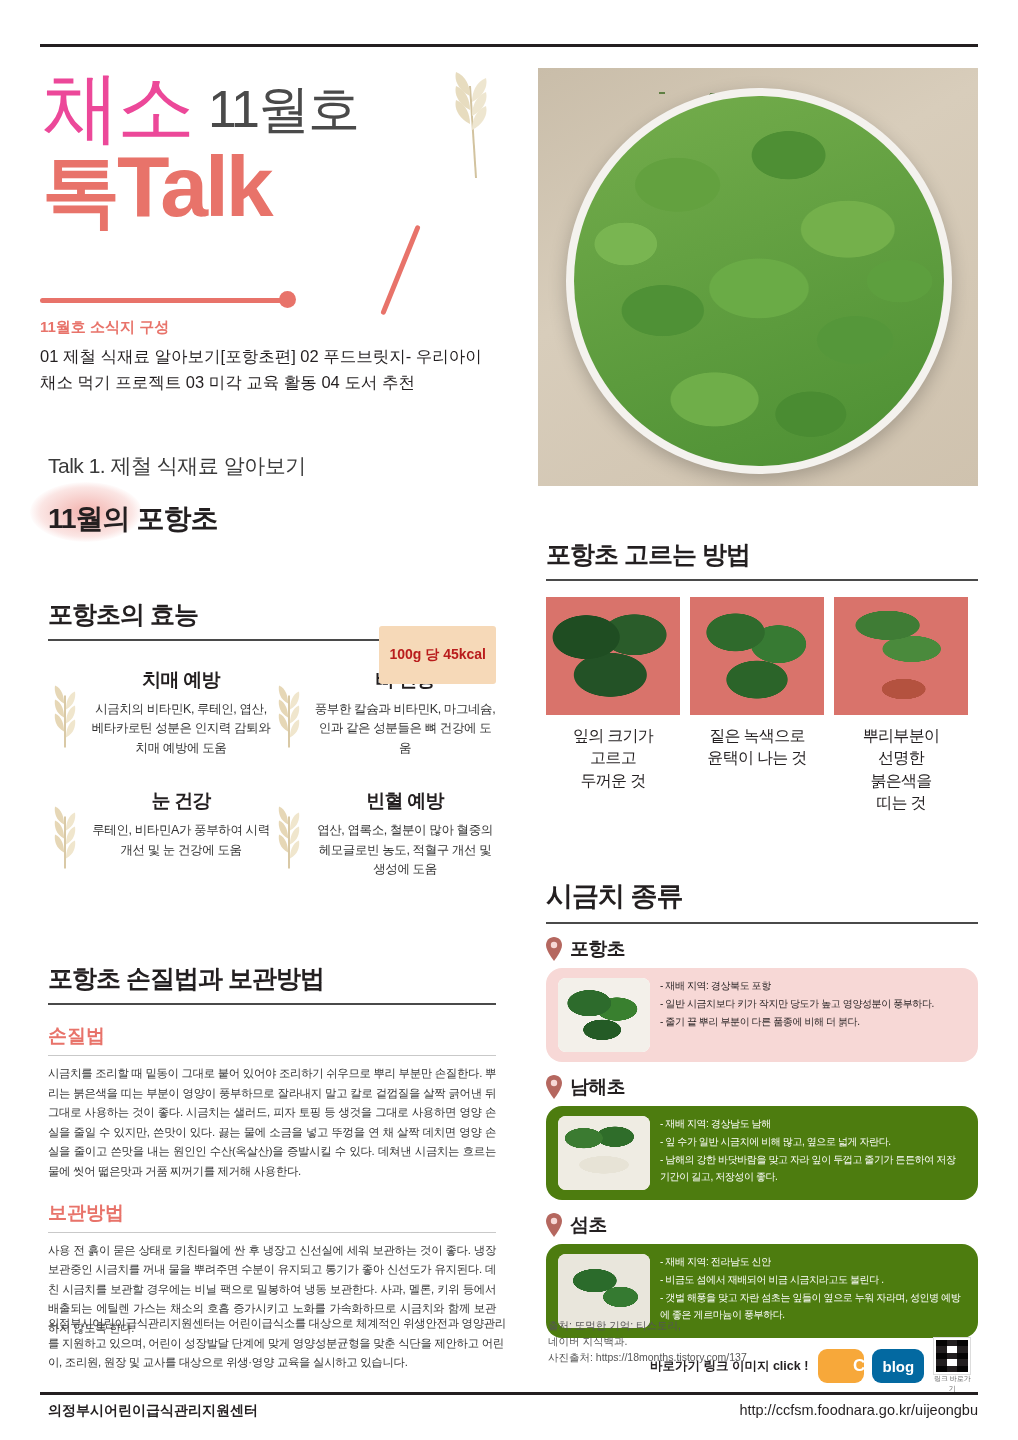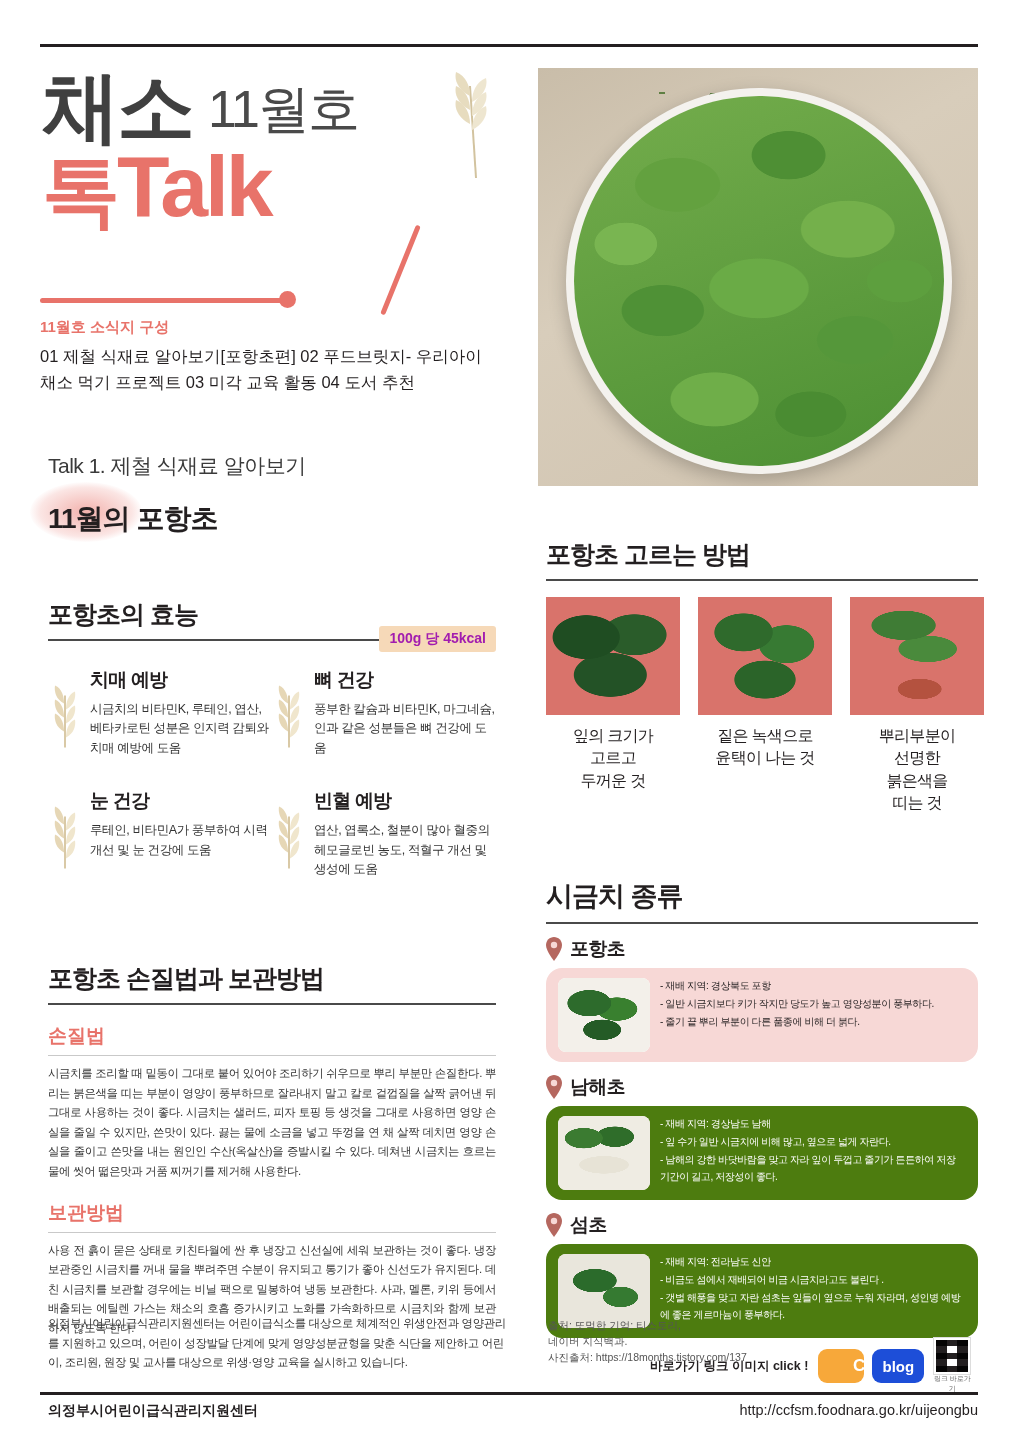--- a/index.html
+++ b/index.html
@@ -19,21 +19,21 @@
     position:absolute; left:40px; top:44px; width:938px; height:3px; background:#231f20;
   }
   .rule-bottom {
     position:absolute; left:40px; top:1392px; width:938px; height:3px; background:#231f20;
   }
 
   
   .masthead { position:absolute; left:42px; top:70px; width:480px; }
   .mh-row1 { display:flex; align-items:flex-end; gap:16px; }
   .mh-chaeso {
-    font-size:78px; font-weight:bold; letter-spacing:-3px; line-height:0.95; color:#404040;
+    font-size:78px; font-weight:normal; letter-spacing:-3px; line-height:0.95; color:#ec4899;
   }
   .mh-month {
     font-size:52px; font-weight:normal; letter-spacing:-2px; color:#4a4a4a; line-height:1.1;
     padding-bottom:6px;
   }
   .mh-row2 { display:flex; align-items:flex-end; margin-top:2px; }
   .mh-tok {
     font-size:78px; font-weight:bold; letter-spacing:-3px; color:#e8736a; line-height:0.95;
   }
   .mh-talk {
@@ -114,24 +114,24 @@
   
   .sec-h {
     font-size:25px; font-weight:bold; letter-spacing:-1px; color:#231f20;
   }
   .sec-rule { height:2px; background:#4a4a4a; margin-top:8px; }
 
   
   .efficacy { position:absolute; left:48px; top:598px; width:448px; }
   .kcal {
     position:absolute; right:0; top:28px;
-    background:#f6d9b8; color:#a21caf; font-size:14px; font-weight:bold;
-    padding:4px 10px; border-radius:3px;
-  }
-  .eff-grid { display:flex; flex-wrap:wrap; margin-top:26px; }
+    background:#f6d9b8; color:#b91c1c; font-size:14px; font-weight:bold;
+    padding:20px 10px; border-radius:3px;
+  }
+  .eff-grid { display:flex; flex-wrap:wrap; margin-top:26px;text-align:center; }
   .eff-item { width:50%; display:flex; gap:8px; margin-bottom:30px; }
   .eff-icon { width:34px; flex:0 0 34px; padding-top:4px; }
   .eff-title { font-size:19px; font-weight:bold; margin:0 0 7px 0; letter-spacing:-.8px; }
   .eff-desc { font-size:12.5px; line-height:1.55; color:#333; letter-spacing:-.4px; }
 
   
   .care { position:absolute; left:48px; top:962px; width:448px; }
   .care-sub { color:#e8736a; font-size:19px; font-weight:bold; margin-top:18px; }
   .care-rule { height:1px; background:#c9c9c9; margin-top:6px; }
   .care-body { font-size:11.4px; line-height:1.72; color:#333; margin-top:8px; text-align:justify; letter-spacing:-.3px; }
@@ -143,21 +143,21 @@
   }
   .foot-name {
     position:absolute; left:48px; top:1402px; font-size:14px; font-weight:bold; color:#231f20;
   }
   .foot-url {
     position:absolute; right:40px; top:1402px; font-size:14.5px; color:#231f20;
   }
 
   
   .select-sec { position:absolute; left:546px; top:538px; width:432px; }
-  .sel-imgs { display:flex; gap:18px; margin-top:16px; }
+  .sel-imgs { display:flex; gap:10px; margin-top:16px; }
   .sel-card { width:134px; }
   .sel-thumb {
     width:134px; height:118px; background:#d9736b; overflow:hidden; position:relative;
   }
   .leafA{position:absolute; inset:0;
     background:
       radial-gradient(ellipse 46px 30px at 30% 34%, #1f4d22 0 72%, rgba(0,0,0,0) 74%),
       radial-gradient(ellipse 44px 28px at 66% 32%, #2a5c2a 0 72%, rgba(0,0,0,0) 74%),
       radial-gradient(ellipse 50px 30px at 48% 66%, #235226 0 72%, rgba(0,0,0,0) 74%);
   }
@@ -209,21 +209,21 @@
     position:absolute; left:548px; top:1318px; width:280px;
     font-size:10.5px; line-height:1.5; color:#555;
   }
   .links { position:absolute; left:650px; top:1338px; width:330px; display:flex; align-items:center; gap:8px; }
   .link-label { font-size:12.5px; font-weight:bold; color:#231f20; margin-right:2px; }
   .badge-ch {
     width:34px; height:34px; border-radius:9px; background:#f7a83a; color:#fff;
     font-size:17px; font-weight:bold; display:flex; align-items:center; justify-content:center;padding-left:46px;
   }
   .badge-blog {
-    width:52px; height:34px; border-radius:9px; background:#1d4ed8; color:#fff;
+    width:52px; height:34px; border-radius:9px; background:#0369a1; color:#fff;
     font-size:15px; font-weight:bold; display:flex; align-items:center; justify-content:center;
   }
   .qr {
     width:36px; height:36px;
     background:
       linear-gradient(90deg,#231f20 33%, #fff 33% 66%, #231f20 66%),
       linear-gradient(0deg,#231f20 20%, #fff 20% 40%, #231f20 40% 60%, #fff 60% 80%, #231f20 80%);
     background-blend-mode:multiply;
     border:2px solid #fff; outline:1px solid #ddd;
   }

